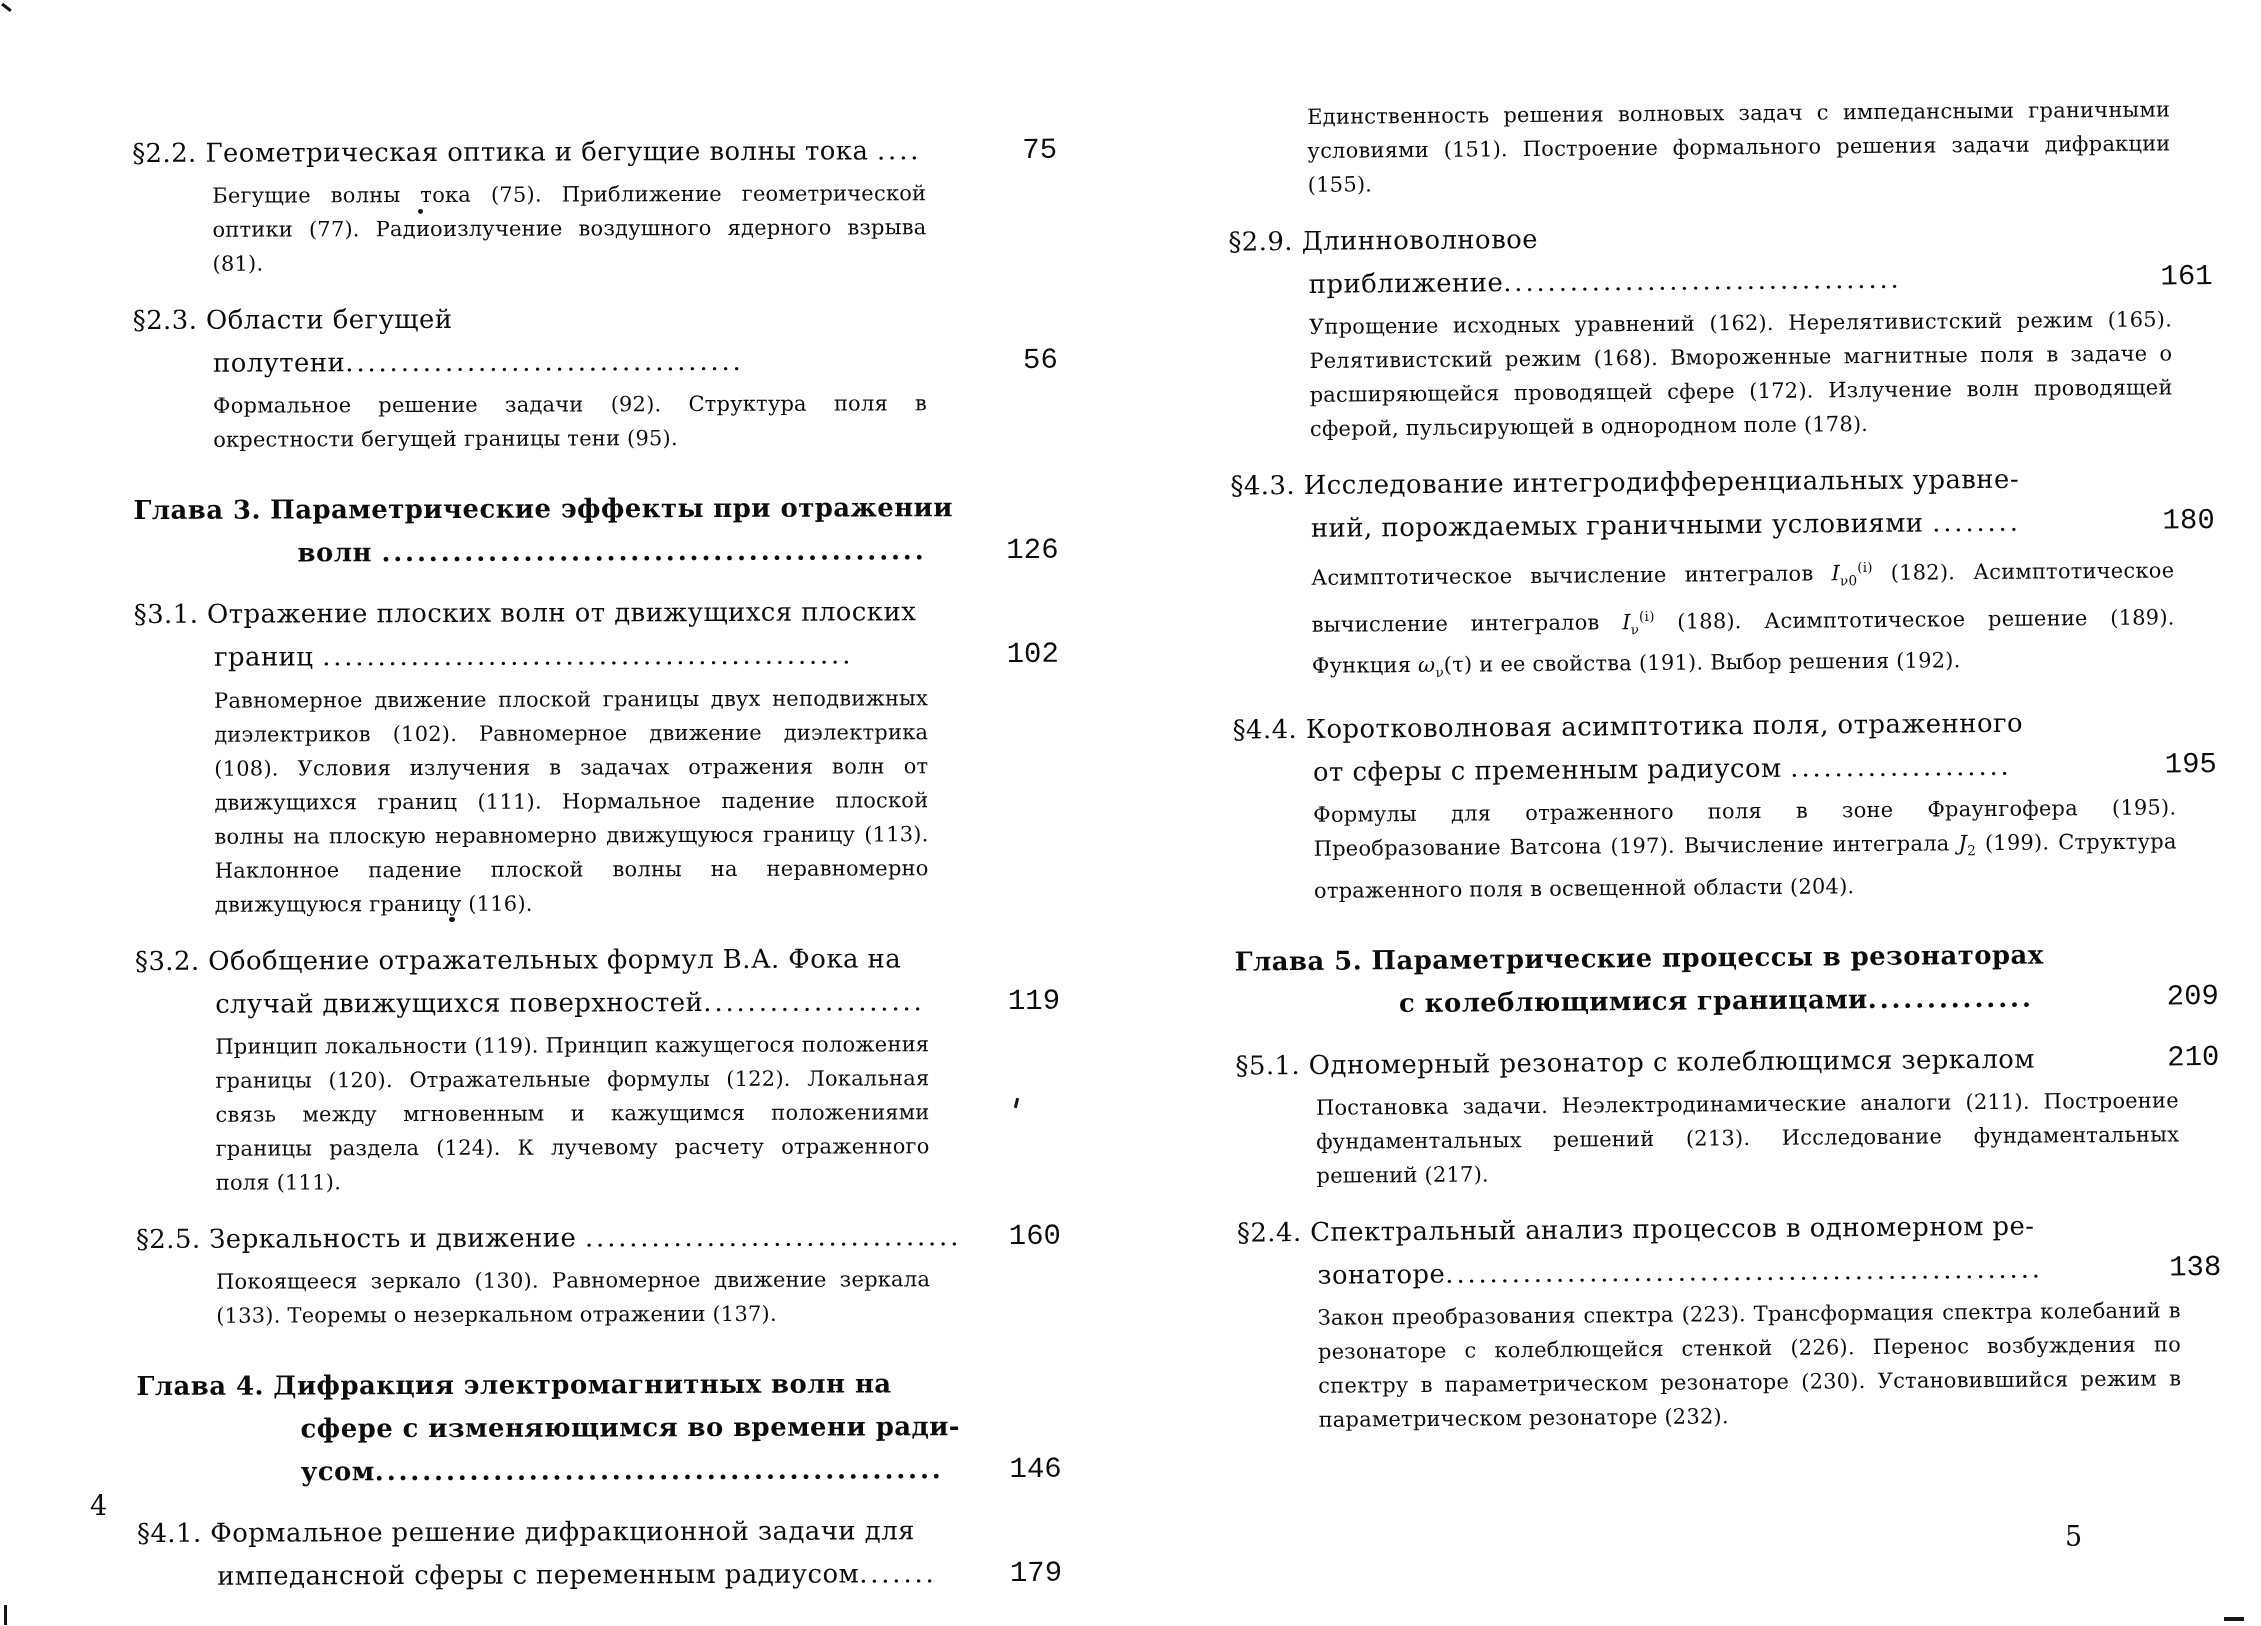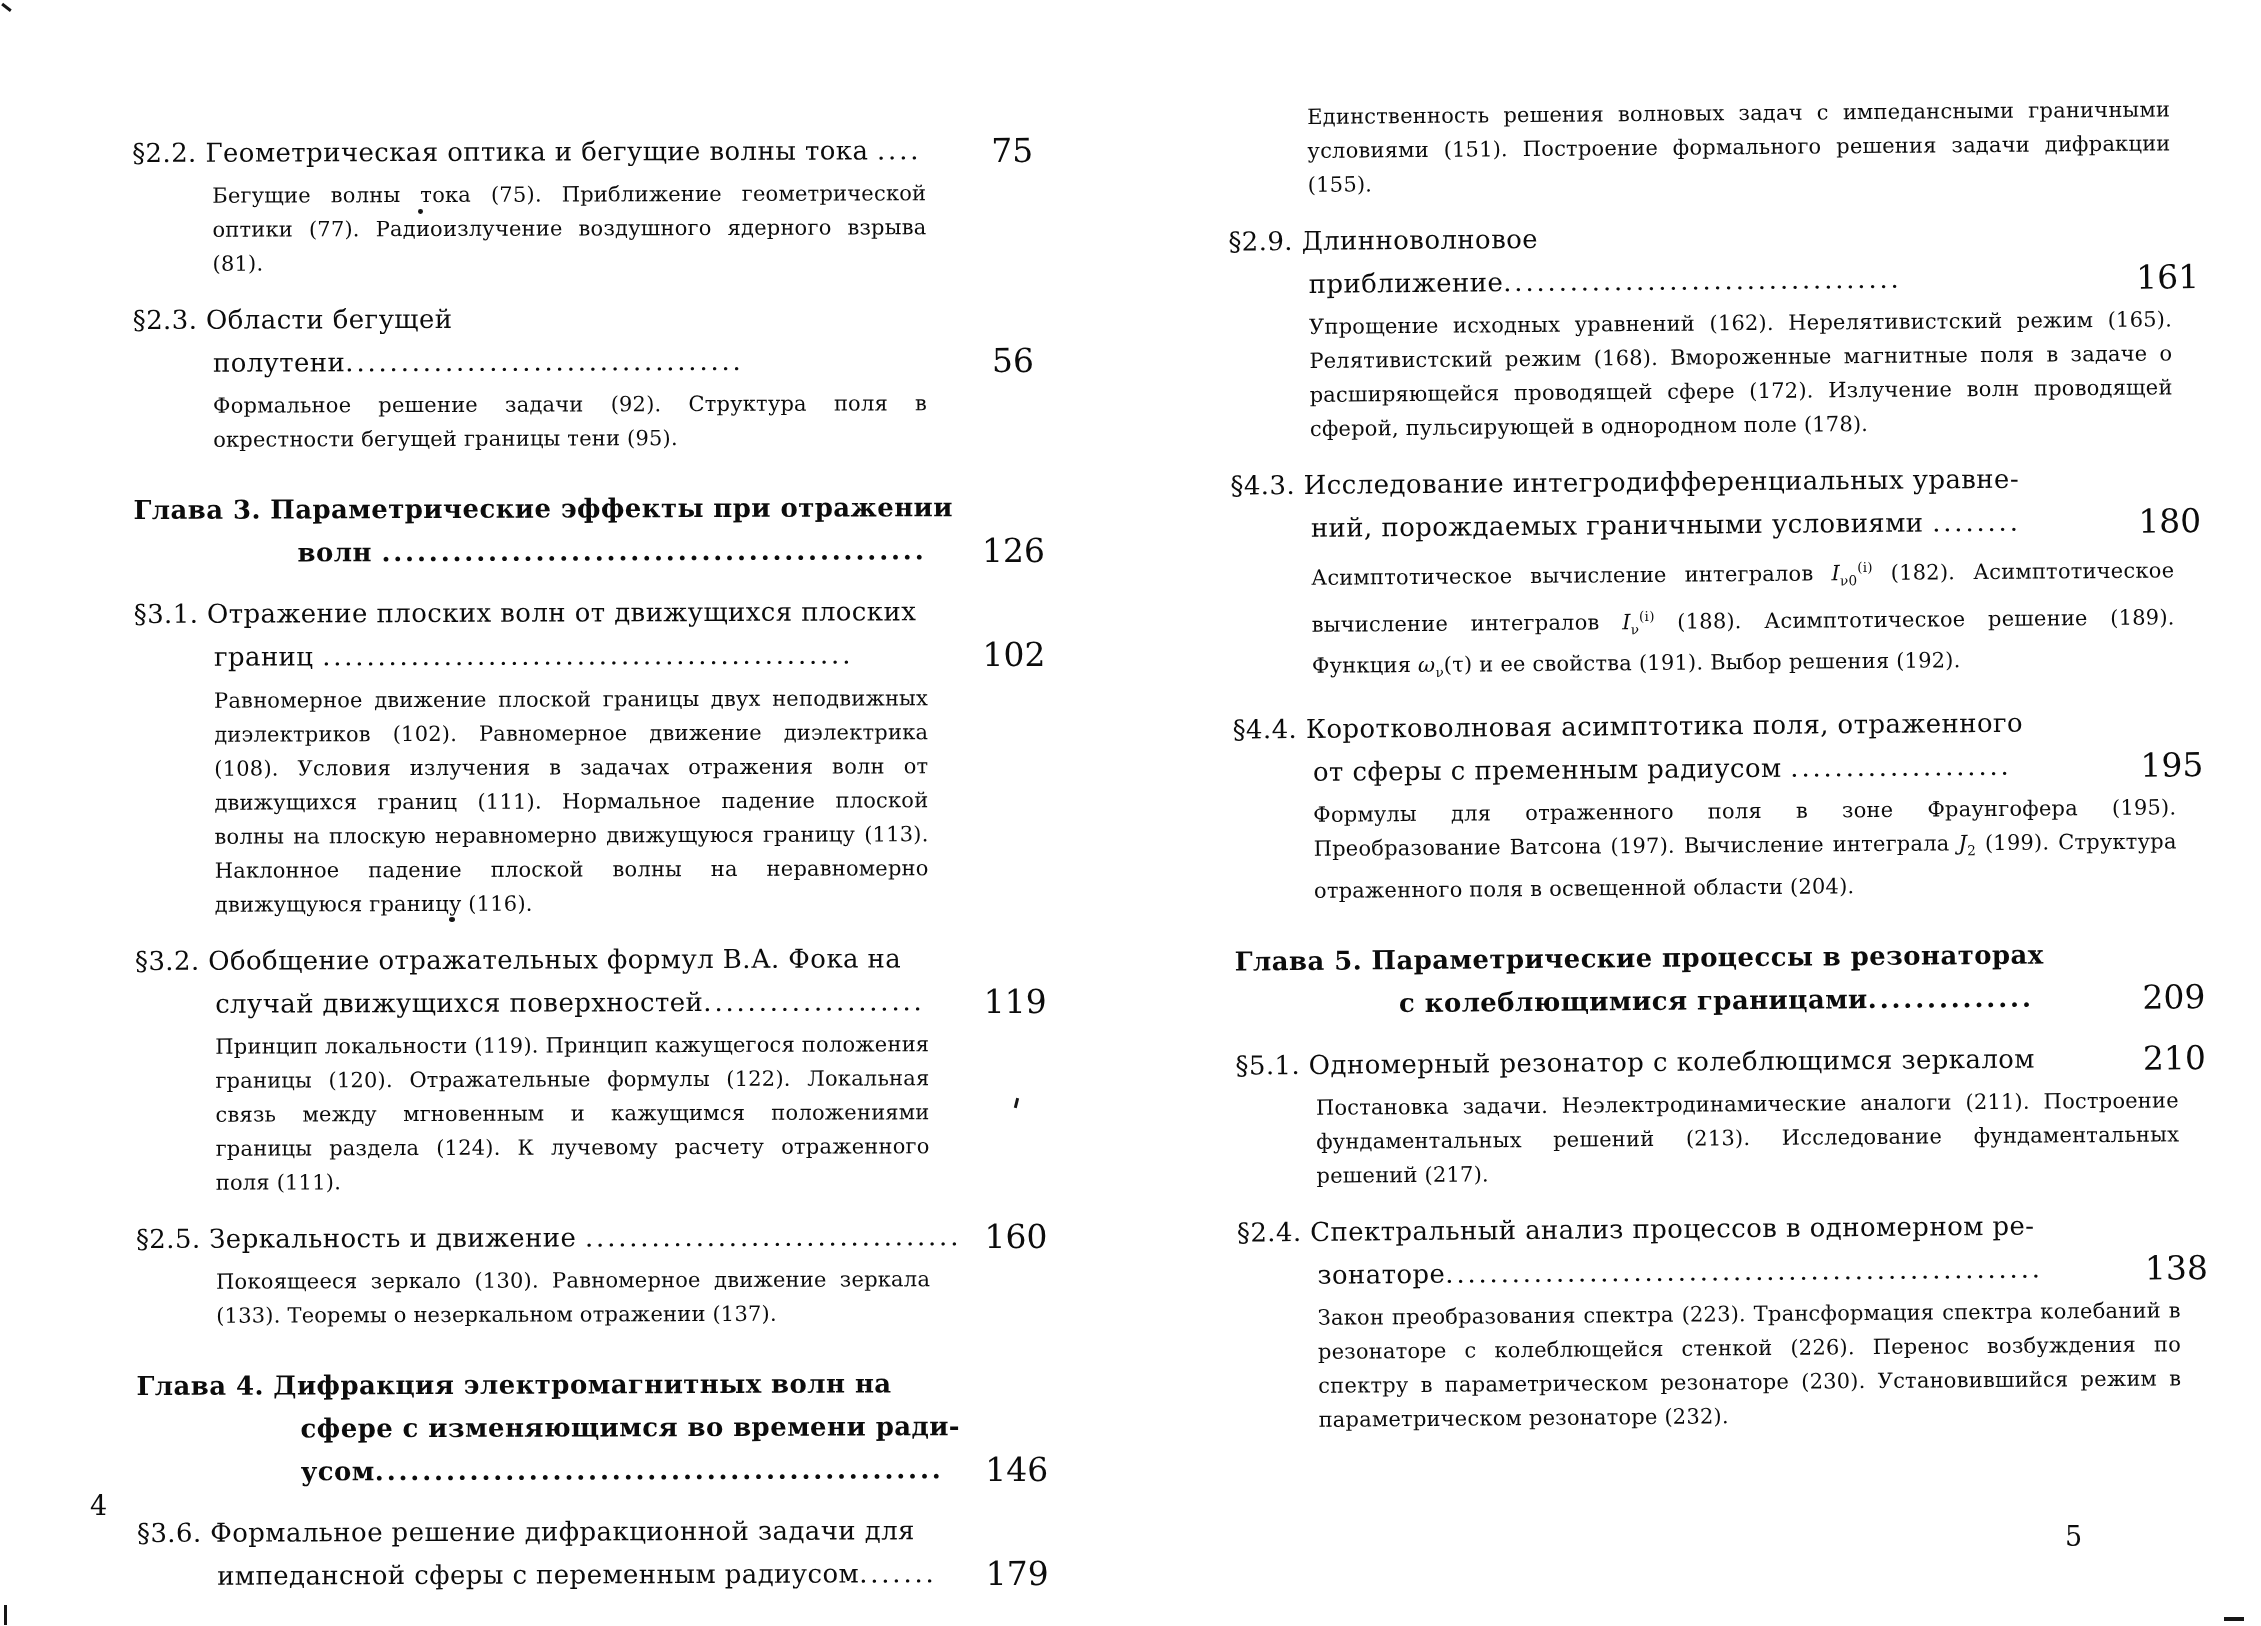--- a/index.html
+++ b/index.html
@@ -14,21 +14,21 @@
   #rightPage{left:1227px;top:88px;width:984px;transform:rotate(-0.5deg);transform-origin:top right;}
   .entry{margin-top:14px;}
   .entry.first{margin-top:0;}
   .entry.chapter{margin-top:32px;}
   .entry.section{margin-top:18px;}
   .entry.continuation{margin-top:0;}
   .trow{display:flex;align-items:flex-end;}
   .tmain{flex:1;font-size:26px;line-height:43px;padding-left:80px;text-indent:-80px;letter-spacing:0.4px;}
   .chapter .tmain{font-weight:bold;padding-left:164px;text-indent:-164px;}
   .num{white-space:nowrap;}
-  .pnum{min-width:90px;text-align:center;font-size:33px;line-height:43px;padding-left:4.2px;}
+  .pnum{min-width:90px;text-align:right;font-size:29px;line-height:43px;padding-left:4.2px;font-family:Liberation Mono, monospace;}
   .desc{
     margin-left:80px;margin-top:4.2px;
     font-size:21px;line-height:34px;text-align:justify;letter-spacing:0.2px;
   }
   #leftPage .desc{margin-right:131px;}
   #rightPage .desc{margin-right:41px;}
   .d{letter-spacing:2.8px;}
   sub,sup{font-size:65%;}
   .folio{position:absolute;font-size:27px;}
   #folioLeft{left:90px;top:1490px;}
@@ -83,21 +83,21 @@
         <div class="desc">Покоящееся зеркало (130). Равномерное движение зеркала (133). Теоремы о незеркальном отражении (137).</div>
       </div>
       <div class="entry chapter">
         <div class="trow">
           <div class="tmain"><span class="num">Глава 4.</span> Дифракция электромагнитных волн на<br>сфере с изменяющимся во времени ради-<br>усом<span class="d">................................................</span></div>
           <div class="pnum">146</div>
         </div>
       </div>
       <div class="entry section">
         <div class="trow">
-          <div class="tmain"><span class="num">§3.6.</span> Формальное решение дифракционной задачи для<br>импеданснοй сферы с переменным радиусом<span class="d">.......</span></div>
+          <div class="tmain"><span class="num">§4.1.</span> Формальное решение дифракционной задачи для<br>импеданснοй сферы с переменным радиусом<span class="d">.......</span></div>
           <div class="pnum">179</div>
         </div>
       </div>
     </div>
 </div>
 
 <div class="page" id="rightPage">
   <div class="entries">
       <div class="entry continuation first">
         <div class="desc">Единственность решения волновых задач с импедансными граничными условиями (151). Построение формального решения задачи дифракции (155).</div>

